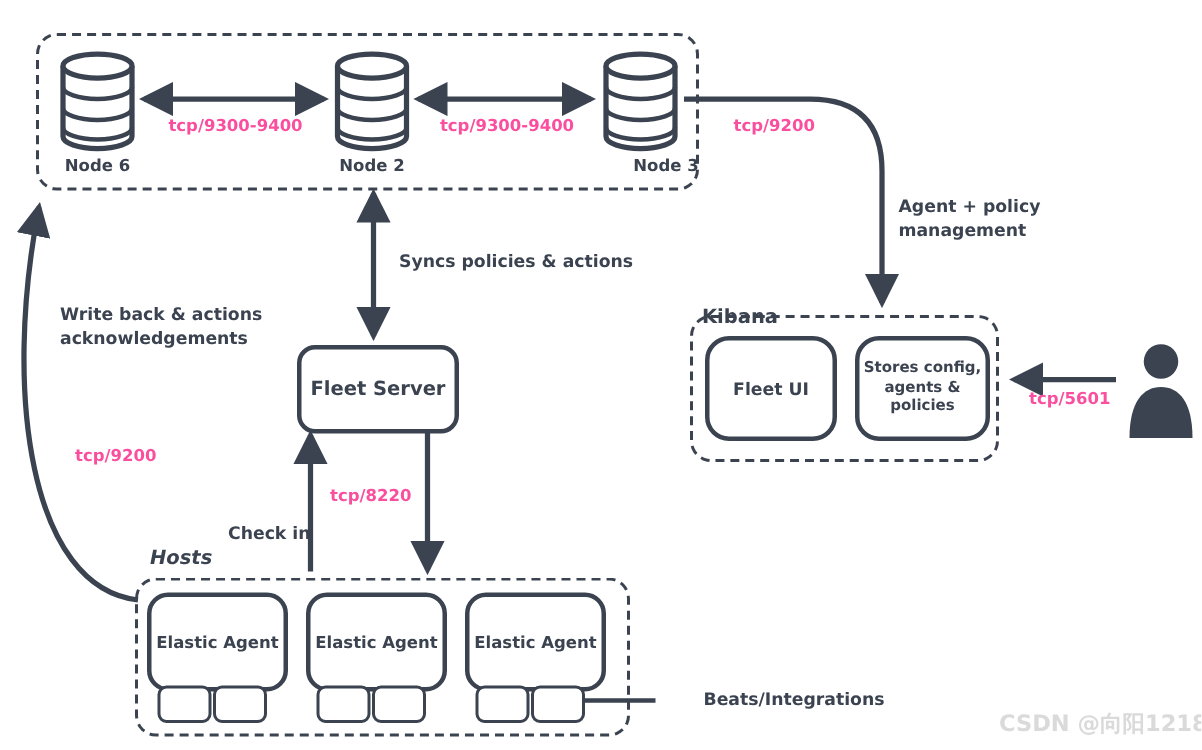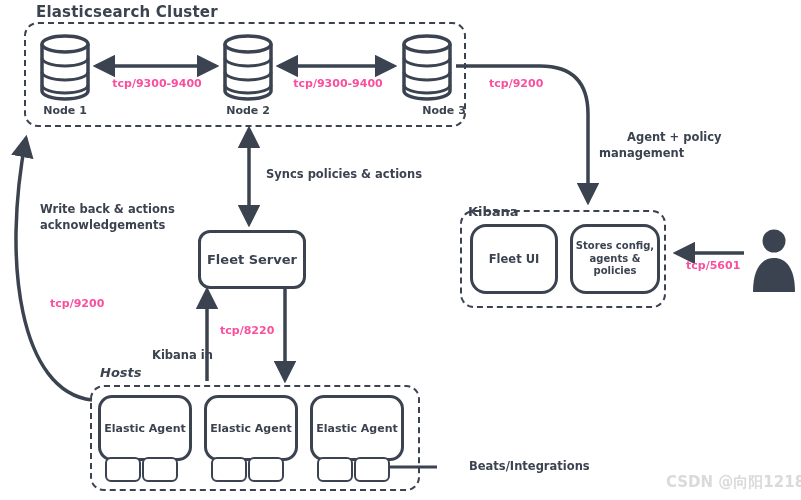--- a/index.html
+++ b/index.html
@@ -44,48 +44,47 @@
     <line x1="279" y1="66" x2="394" y2="66" stroke="#3b4350" stroke-width="3.5" marker-start="url(#arrow)" marker-end="url(#arrow)"></line>
     <path d="M 456 66 H 540 Q 588 66 588 114 V 202" fill="none" stroke="#3b4350" stroke-width="3.5" marker-end="url(#arrow)"></path>
     <line x1="249" y1="129" x2="249" y2="224" stroke="#3b4350" stroke-width="3.5" marker-start="url(#arrow)" marker-end="url(#arrow)"></line>
     <line x1="207" y1="381" x2="207" y2="290" stroke="#3b4350" stroke-width="3.5" marker-end="url(#arrow)"></line>
     <line x1="285" y1="288" x2="285" y2="380" stroke="#3b4350" stroke-width="3.5" marker-end="url(#arrow)"></line>
     <path d="M 92 400 C 20 392, 2 262, 26 138" fill="none" stroke="#3b4350" stroke-width="3.5" marker-end="url(#arrow)"></path>
     <line x1="744" y1="253" x2="676" y2="253" stroke="#3b4350" stroke-width="3.5" marker-end="url(#arrow)"></line>
     <line x1="387" y1="467" x2="437" y2="467" stroke="#3b4350" stroke-width="3"></line>
   </svg>
 
-  <div class="lbl title" style="left:36px;top:3px;">Elasticsearch Cluster</div>
   <div class="dashed-box" style="left:24px;top:22px;width:438px;height:101px;"></div>
 
   <svg class="cyl" style="left:37px;top:33px;" width="56" height="70" viewBox="0 0 56 70">
     <path d="M5 11 v47 a23 8 0 0 0 46 0 V11" fill="#fff" stroke="#3b4350" stroke-width="3.5"></path>
     <ellipse cx="28" cy="11" rx="23" ry="8" fill="#fff" stroke="#3b4350" stroke-width="3.5"></ellipse>
     <path d="M5 25 a23 8 0 0 0 46 0 M5 39 a23 8 0 0 0 46 0 M5 52 a23 8 0 0 0 46 0" fill="none" stroke="#3b4350" stroke-width="3"></path>
   </svg>
   <svg class="cyl" style="left:220px;top:33px;" width="56" height="70" viewBox="0 0 56 70">
     <path d="M5 11 v47 a23 8 0 0 0 46 0 V11" fill="#fff" stroke="#3b4350" stroke-width="3.5"></path>
     <ellipse cx="28" cy="11" rx="23" ry="8" fill="#fff" stroke="#3b4350" stroke-width="3.5"></ellipse>
     <path d="M5 25 a23 8 0 0 0 46 0 M5 39 a23 8 0 0 0 46 0 M5 52 a23 8 0 0 0 46 0" fill="none" stroke="#3b4350" stroke-width="3"></path>
   </svg>
   <svg class="cyl" style="left:399px;top:33px;" width="56" height="70" viewBox="0 0 56 70">
     <path d="M5 11 v47 a23 8 0 0 0 46 0 V11" fill="#fff" stroke="#3b4350" stroke-width="3.5"></path>
     <ellipse cx="28" cy="11" rx="23" ry="8" fill="#fff" stroke="#3b4350" stroke-width="3.5"></ellipse>
     <path d="M5 25 a23 8 0 0 0 46 0 M5 39 a23 8 0 0 0 46 0 M5 52 a23 8 0 0 0 46 0" fill="none" stroke="#3b4350" stroke-width="3"></path>
   </svg>
 
-  <div class="lbl nodelabel" style="left:37px;top:104px;width:56px;text-align:center;">Node 1</div>
+  <div class="lbl nodelabel" style="left:37px;top:104px;width:56px;text-align:center;">Node 6</div>
   <div class="lbl nodelabel" style="left:220px;top:104px;width:56px;text-align:center;">Node 2</div>
   <div class="lbl nodelabel" style="left:416px;top:104px;width:56px;text-align:center;">Node 3</div>
 
   <div class="port" style="left:112px;top:77px;width:90px;text-align:center;">tcp/9300-9400</div>
   <div class="port" style="left:293px;top:77px;width:90px;text-align:center;">tcp/9300-9400</div>
   <div class="port" style="left:489px;top:77px;">tcp/9200</div>
 
-  <div class="lbl edge" style="left:599px;top:130px;margin-left:28px;">Agent + policy</div>
+  <div class="lbl edge" style="left:599px;top:130px;">Agent + policy</div>
   <div class="lbl edge" style="left:599px;top:146px;">management</div>
 
   <div class="lbl boxlabel" style="left:468px;top:204px;">Kibana</div>
   <div class="dashed-box" style="left:460px;top:210px;width:202px;height:94px;"></div>
   <div class="node-box" style="left:570px;top:224px;width:84px;height:64px;border-radius:16px;">
     <div class="inner-lines">
       <div>Stores config,</div>
       <div>agents &amp;</div>
       <div>policies</div>
     </div>
@@ -97,21 +96,21 @@
   <svg class="abs" style="left:750px;top:226px;z-index:2;" width="48" height="70" viewBox="0 0 48 70">
     <circle cx="24" cy="15" r="11.5" fill="#3b4350"></circle>
     <path d="M3 66 C3 42 12 32 24 32 C36 32 45 42 45 66 Z" fill="#3b4350"></path>
   </svg>
   <div class="port" style="left:686px;top:259px;">tcp/5601</div>
 
   <div class="node-box" style="left:198px;top:230px;width:102px;height:53px;border-radius:12px;border-width:3.5px;">
     <span class="lbl" style="position:static;font-size:13px;">Fleet Server</span>
   </div>
   <div class="lbl edge" style="left:266px;top:167px;">Syncs policies &amp; actions</div>
-  <div class="lbl edge" style="left:152px;top:348px;">Kibana in</div>
+  <div class="lbl edge" style="left:152px;top:348px;">Check in</div>
   <div class="port" style="left:220px;top:324px;">tcp/8220</div>
 
   <div class="lbl edge" style="left:40px;top:202px;">Write back &amp; actions</div>
   <div class="lbl edge" style="left:40px;top:218px;">acknowledgements</div>
   <div class="port" style="left:50px;top:297px;">tcp/9200</div>
 
   <div class="lbl boxlabel" style="left:100px;top:365px;font-style:italic;">Hosts</div>
   <div class="dashed-box" style="left:90px;top:385px;width:326px;height:102px;"></div>
 
   <div class="node-box" style="left:98px;top:395px;width:88px;height:60px;">

